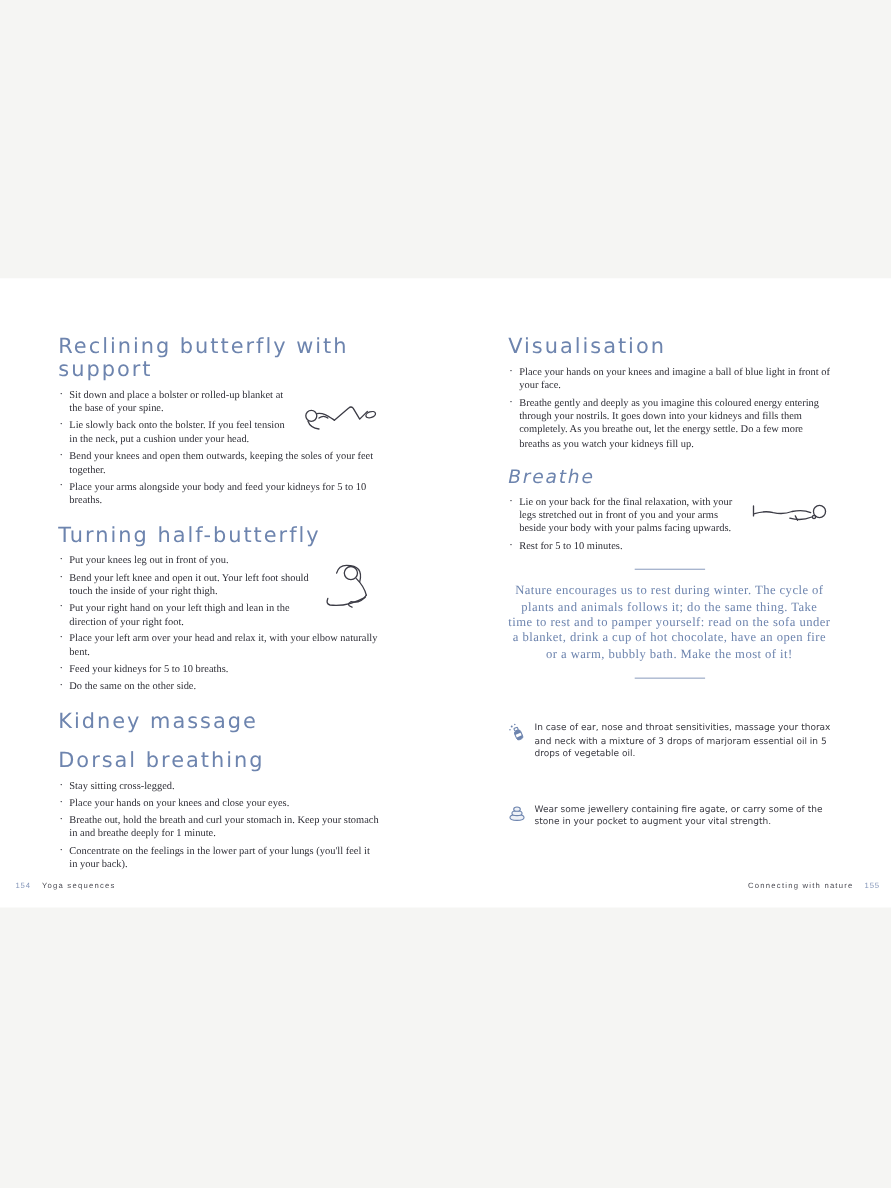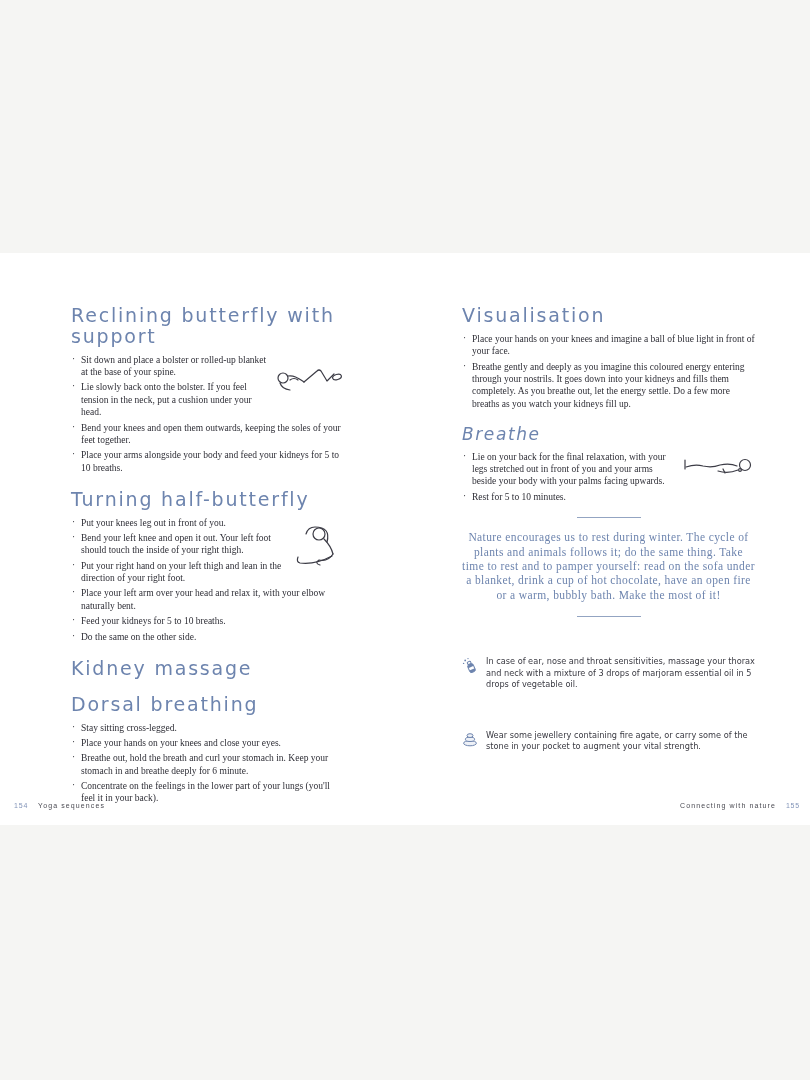--- a/index.html
+++ b/index.html
@@ -7,21 +7,21 @@
   .stage {
     position:relative; width:810px; height:1080px;
     background:#f5f5f3; overflow:hidden; margin:0 auto;
     font-family:"Liberation Serif", serif;
   }
   .paper {
     position:absolute; left:0; top:253px; width:810px; height:572px;
     background:#ffffff; display:flex;
   }
   .page { position:relative; width:405px; height:100%; }
-  .page-left  { padding:52px 60px 0 71px; }
+  .page-left  { padding:52px 60px 0 53px; }
   .page-right { padding:52px 55px 0 57px; }
 
   h2.sec-title {
     font-family:"DejaVu Sans", sans-serif;
     font-weight:400; font-size:19px; line-height:1.1;
     letter-spacing:1.8px; color:#6d84ae; margin:0 0 7px 0;
   }
   h2.sec-title.italic {
     font-style:italic; font-size:17px; letter-spacing:1.6px;
   }
@@ -124,21 +124,21 @@
 
       <section>
         <h2 class="sec-title">Kidney massage</h2>
       </section>
 
       <section>
         <h2 class="sec-title">Dorsal breathing</h2>
         <ul class="bullets">
           <li>Stay sitting cross-legged.</li>
           <li>Place your hands on your knees and close your eyes.</li>
-          <li>Breathe out, hold the breath and curl your stomach in. Keep your stomach in and breathe deeply for 6 minute.</li>
+          <li>Breathe out, hold the breath and curl your stomach in. Keep your stomach in and breathe deeply for 1 minute.</li>
           <li>Concentrate on the feelings in the lower part of your lungs (you'll feel it in your back).</li>
         </ul>
       </section>
 
       <div class="footer footer-left">
         <span class="pagenum">154</span><span class="sep"></span><span>Yoga sequences</span>
       </div>
     </div>
 
     <div class="page page-right">

